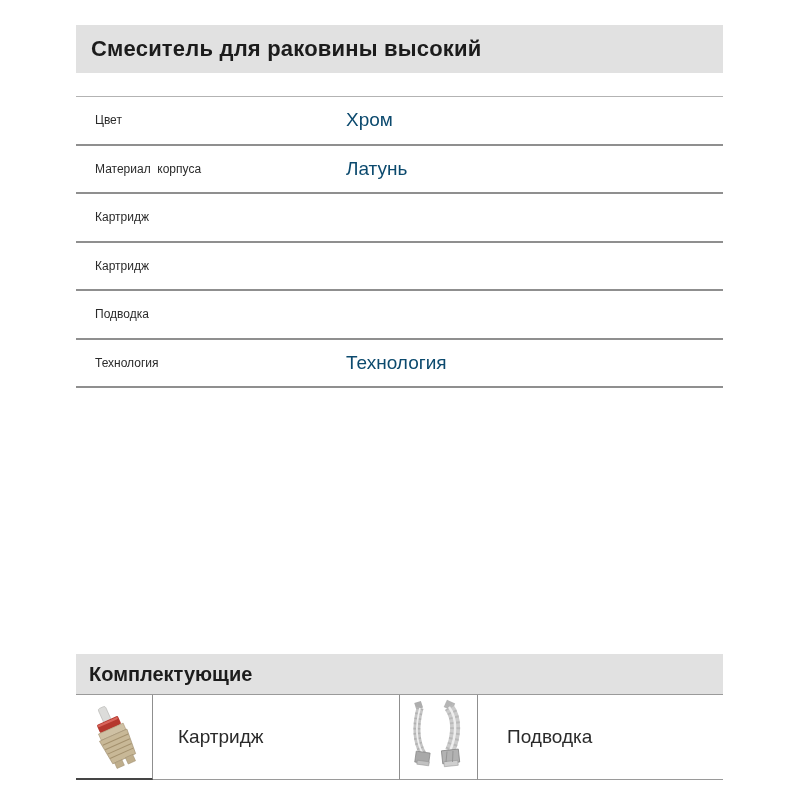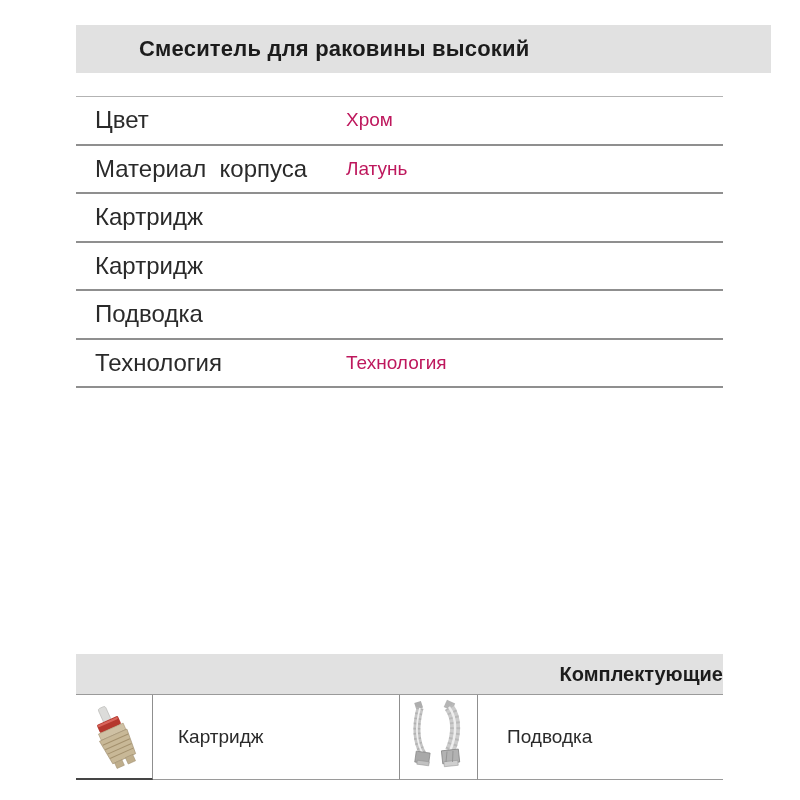--- a/index.html
+++ b/index.html
@@ -1,29 +1,29 @@
 <!DOCTYPE html>
 <html><head>
 <meta charset="utf-8">
 <style>
   html,body{margin:0;padding:0;background:#ffffff;}
   .page{position:relative;width:800px;height:800px;background:#ffffff;overflow:hidden;
         font-family:"Liberation Sans","DejaVu Sans",sans-serif;color:#262626;}
   .bar{position:absolute;left:76px;width:647px;background:#e1e1e1;display:flex;align-items:center;}
-  .title-bar{top:25px;height:48px;padding-left:48px;}
+  .title-bar{top:25px;height:48px;}
   .title-bar span{font-size:22px;font-weight:bold;color:#1c1c1c;padding-left:15px;letter-spacing:.2px;}
-  .acc-bar{top:654px;height:40px;justify-content:flex-end;}
+  .acc-bar{top:654px;height:40px;}
   .acc-bar span{font-size:20px;font-weight:bold;color:#1c1c1c;padding-left:13px;}
 
   .spec-table{position:absolute;left:76px;top:96px;width:647px;border-top:1px solid #b3b3b3;}
   .spec-row{position:relative;box-sizing:border-box;height:48.5px;border-bottom:2px solid #8f8f8f;}
   .spec-row .lbl{position:absolute;left:19px;top:50%;transform:translateY(-50%);
-                 font-size:24px;white-space:pre-wrap;color:#2a2a2a;}
+                 font-size:12px;white-space:pre-wrap;color:#2a2a2a;}
   .spec-row .val{position:absolute;left:270px;top:50%;transform:translateY(-50%);
-                 font-size:19px;white-space:pre-wrap;color:#be185d;}
+                 font-size:19px;white-space:pre-wrap;color:#0c4a6e;}
 
   .acc-table{position:absolute;left:76px;top:694px;width:647px;height:85px;display:flex;
              border-top:1px solid #9a9a9a;}
   .acc-cell{box-sizing:border-box;display:flex;align-items:center;}
   .acc-img1{width:77px;border-right:1px solid #8f8f8f;border-bottom:2px solid #454545;justify-content:center;}
   .acc-lbl1{width:247px;border-right:1px solid #8f8f8f;border-bottom:1px solid #9a9a9a;padding-left:25px;}
   .acc-img2{width:78px;border-right:1px solid #8f8f8f;border-bottom:1px solid #9a9a9a;justify-content:center;}
   .acc-lbl2{flex:1;border-bottom:1px solid #9a9a9a;padding-left:29px;}
   .acc-cell span{font-size:19px;color:#2a2a2a;}
 </style>

